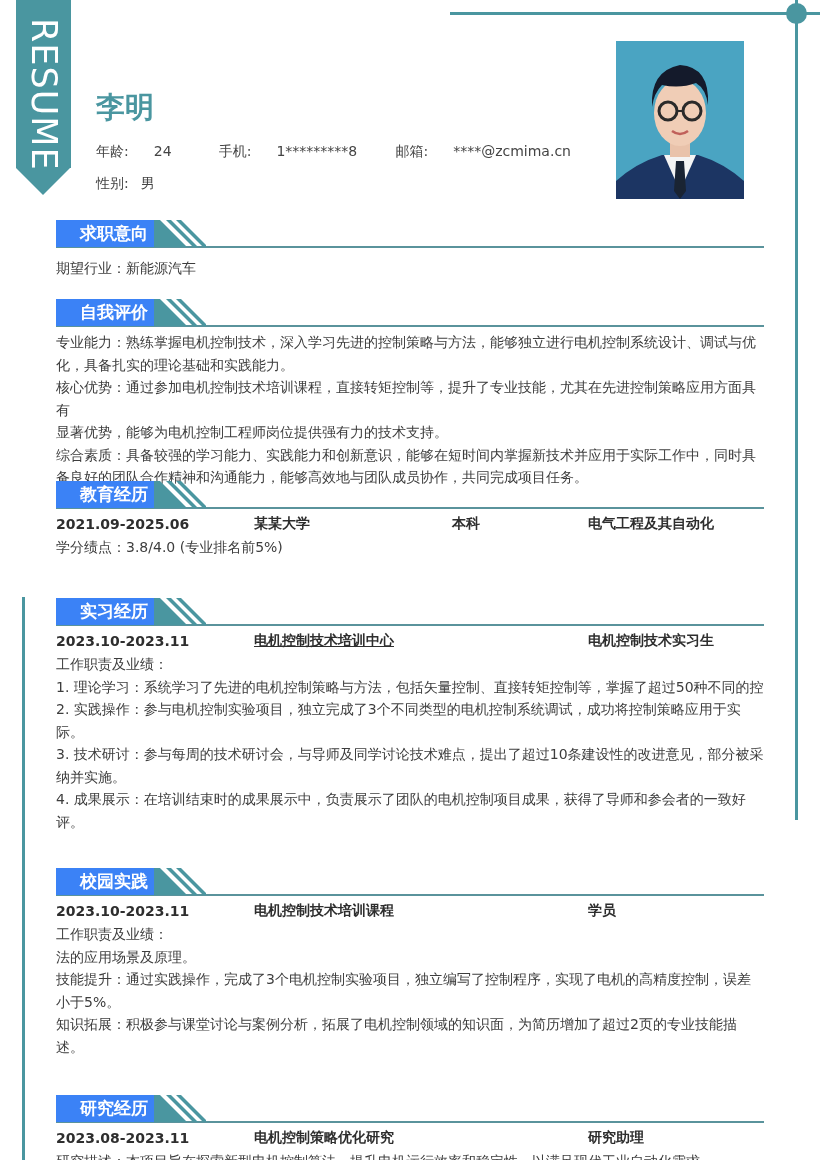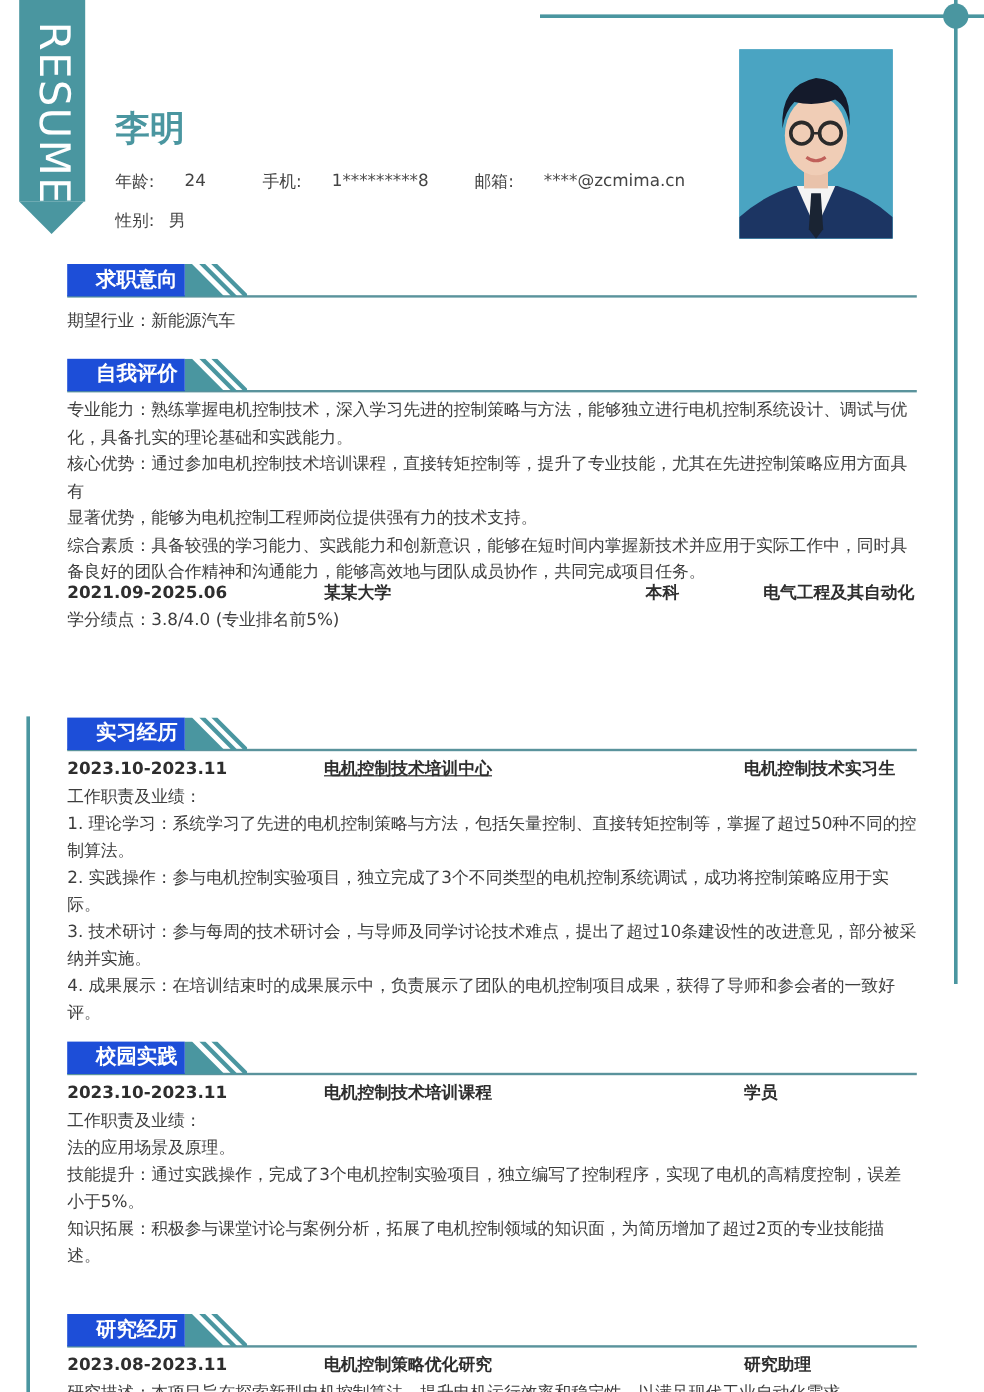--- a/index.html
+++ b/index.html
@@ -19,29 +19,29 @@
      color: #ffffff; font-family: "DejaVu Sans", sans-serif; font-size: 35px; letter-spacing: 1px;
      writing-mode: vertical-rl; display: flex; align-items: center; justify-content: flex-start; line-height: 48px; }
 
   .name { position: absolute; left: 96px; top: 88px; font-size: 29px; font-weight: bold; color: #4a96a0; }
   .info-row { position: absolute; left: 96px; font-size: 14px; color: #444; display: flex; }
 
   .photo { position: absolute; left: 616px; top: 41px; width: 128px; height: 158px; background: #4aa4c2; overflow: hidden; }
 
   .section { position: absolute; left: 56px; width: 708px; }
   .sec-head { position: relative; height: 30px; border-bottom: 2px solid #5a939c; }
-  .sec-tab { position: absolute; left: 0; top: 2px; width: 98px; height: 27px; background: #1d4ed8; color: #fff;
+  .sec-tab { position: absolute; left: 0; top: 2px; width: 98px; height: 27px; background: #3b82f6; color: #fff;
      font-weight: bold; font-size: 17px; line-height: 27px; padding-left: 24px; }
   .sec-stripes { position: absolute; left: 98px; top: 2px; width: 52px; height: 27px; overflow: hidden; }
 
   .line { font-size: 14px; color: #3d3d3d; line-height: 22.5px; }
-  .row4 { display: flex; font-size: 14px; font-weight: bold; color: #2e2e2e; height: 24px; align-items: center; gap: 16px; }
+  .row4 { display: flex; font-size: 14px; font-weight: bold; color: #2e2e2e; height: 24px; align-items: center; }
   .row4 .c1 { width: 198px; }
   .row4 .c2 { width: 198px; }
-  .row4 .c3 { width: 136px; text-align: center; }
+  .row4 .c3 { width: 136px; }
 </style>
 </head>
 <body>
 
 <div class="deco-hline"></div>
 <div class="deco-vline"></div>
 <div class="deco-dot"></div>
 <div class="deco-left-vline"></div>
 
 <div class="resume-ribbon">
@@ -108,20 +108,28 @@
     <div class="line">专业能力：熟练掌握电机控制技术，深入学习先进的控制策略与方法，能够独立进行电机控制系统设计、调试与优</div>
     <div class="line">化，具备扎实的理论基础和实践能力。</div>
     <div class="line">核心优势：通过参加电机控制技术培训课程，直接转矩控制等，提升了专业技能，尤其在先进控制策略应用方面具有</div>
     <div class="line">显著优势，能够为电机控制工程师岗位提供强有力的技术支持。</div>
     <div class="line">综合素质：具备较强的学习能力、实践能力和创新意识，能够在短时间内掌握新技术并应用于实际工作中，同时具</div>
     <div class="line">备良好的团队合作精神和沟通能力，能够高效地与团队成员协作，共同完成项目任务。</div>
   </div>
 </div>
 
 <div class="section" style="top:479px;">
+  <div class="sec-head">
+    <div class="sec-tab">教育经历</div>
+    <svg class="sec-stripes" viewBox="0 0 52 27">
+      <polygon points="0,0 6,0 33,27 0,27" fill="#4a96a0"></polygon>
+      <polygon points="12,0 17,0 44,27 39,27" fill="#4a96a0"></polygon>
+      <polygon points="22,0 27,0 52,25 52,27 49,27" fill="#4a96a0"></polygon>
+    </svg>
+  </div>
   <div class="row4" style="margin-top:3px;">
     <span class="c1">2021.09-2025.06</span>
     <span class="c2">某某大学</span>
     <span class="c3">本科</span>
     <span>电气工程及其自动化</span>
   </div>
   <div class="line">学分绩点：3.8/4.0 (专业排名前5%)</div>
 </div>
 
 <div class="section" style="top:596px;">
@@ -133,21 +141,20 @@
       <polygon points="22,0 27,0 52,25 52,27 49,27" fill="#4a96a0"></polygon>
     </svg>
   </div>
   <div class="row4" style="margin-top:3px;">
     <span class="c1">2023.10-2023.11</span>
     <span style="width:334px;text-decoration:underline;">电机控制技术培训中心</span>
     <span>电机控制技术实习生</span>
   </div>
   <div class="line">工作职责及业绩：</div>
   <div class="line">1. 理论学习：系统学习了先进的电机控制策略与方法，包括矢量控制、直接转矩控制等，掌握了超过50种不同的控</div>
-  <div class="line">制算法。</div>
   <div class="line">2. 实践操作：参与电机控制实验项目，独立完成了3个不同类型的电机控制系统调试，成功将控制策略应用于实</div>
   <div class="line">际。</div>
   <div class="line">3. 技术研讨：参与每周的技术研讨会，与导师及同学讨论技术难点，提出了超过10条建设性的改进意见，部分被采</div>
   <div class="line">纳并实施。</div>
   <div class="line">4. 成果展示：在培训结束时的成果展示中，负责展示了团队的电机控制项目成果，获得了导师和参会者的一致好</div>
   <div class="line">评。</div>
 </div>
 
 <div class="section" style="top:866px;">
   <div class="sec-head">

